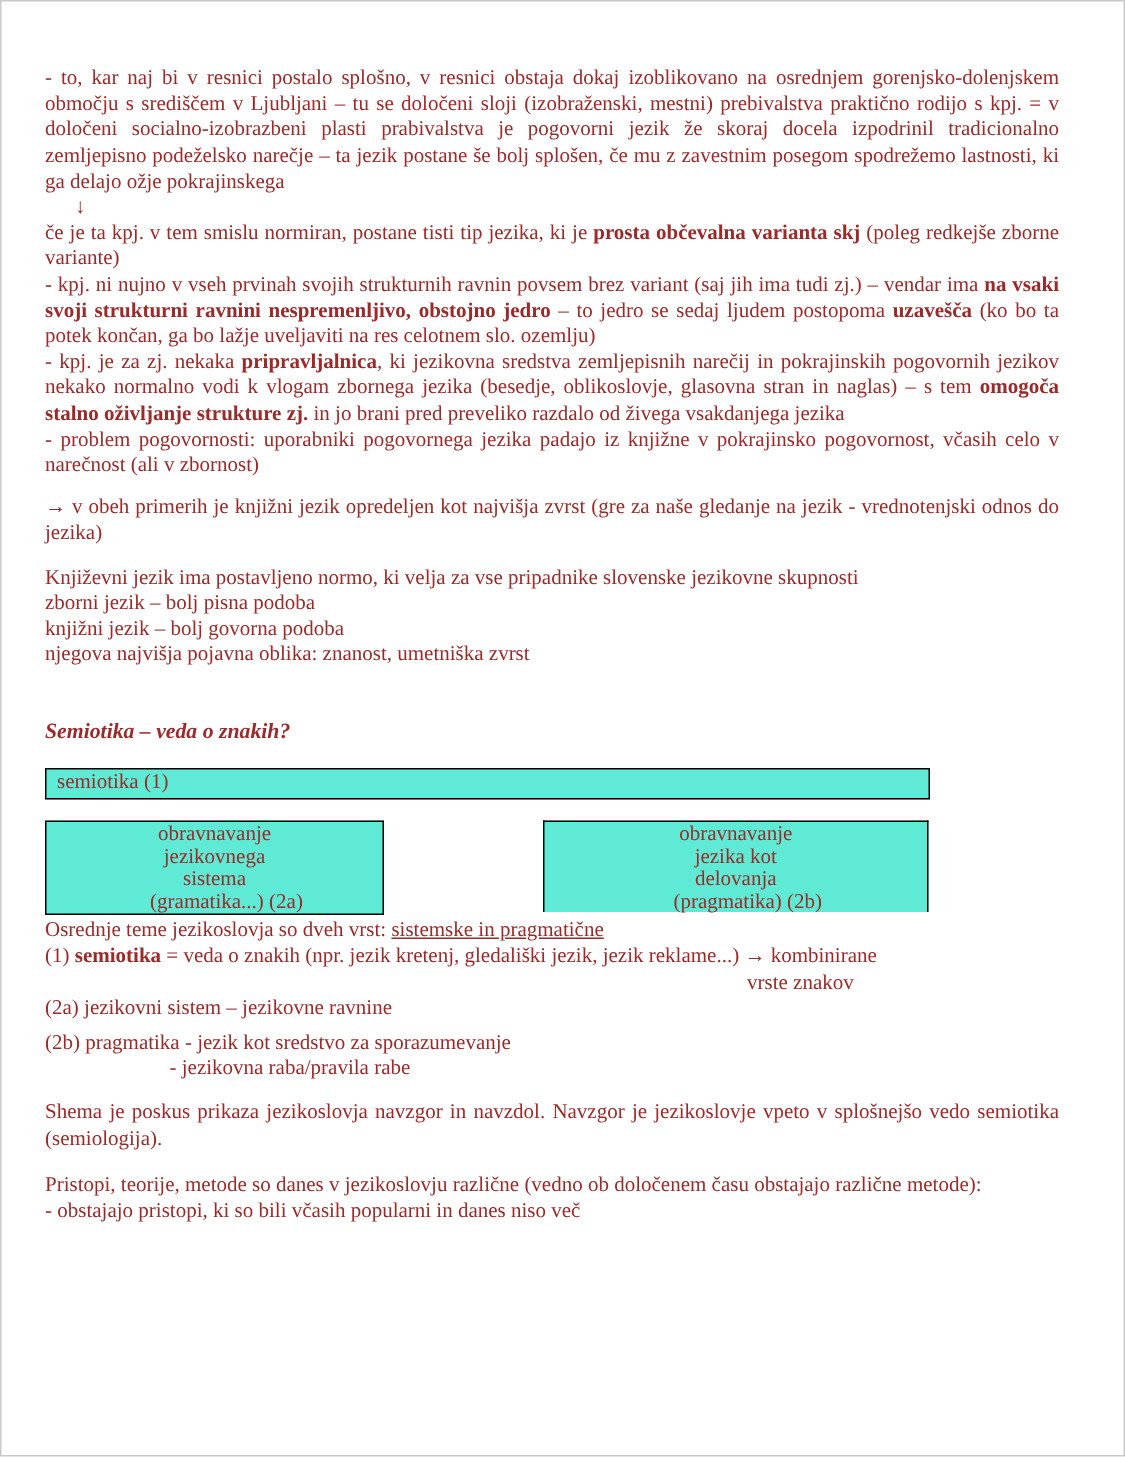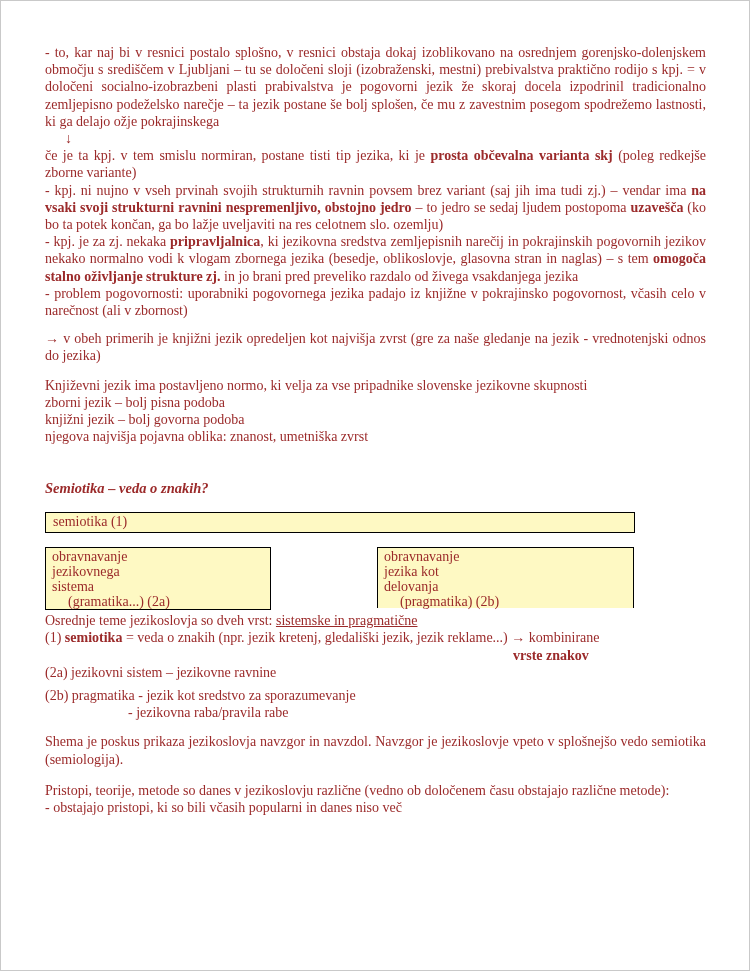--- a/index.html
+++ b/index.html
@@ -8,21 +8,21 @@
     height: 971px;
     background: #ffffff;
     overflow: hidden;
     box-shadow: inset 0 0 0 1px #c9c9c9;
     font-family: "Liberation Serif", "DejaVu Serif", serif;
   }
   .page {
     box-sizing: border-box;
     width: 750px;
     height: 733px;
-    padding: 44px 44px 0 45px;
+    padding: 44px 44px 0 30px;
     color: #9b2a2a;
     font-size: 14px;
     line-height: 17.2px;
   }
   p, h2 { margin: 0; padding: 0; }
   .j { text-align: justify; }
   .b { font-weight: bold; }
   .u { text-decoration: underline; }
   .arrow-line { padding-left: 20px; }
   .mt-half { margin-top: 11px; }
@@ -30,44 +30,45 @@
     margin-top: 35px;
     font-size: 14.5px;
     font-weight: bold;
     font-style: italic;
   }
   
   .diagram { margin-top: 14px; }
   .dbox {
     box-sizing: border-box;
     border: 1.5px solid #000000;
-    background: #fef9c3;
+    background: #5eead4;
   }
   .box-wide {
     width: 590px;
     padding: 1px 7px 2px 7px;
     line-height: 16.5px;
   }
   .boxrow {
     display: flex;
     align-items: flex-start;
     margin-top: 14px;
+    text-align: center;
   }
   .box2a { width: 226px; height: 63px; padding: 2px 6px; line-height: 14.8px; }
   .box2b {
     width: 257px; height: 61px;
     margin-left: 106px;
     padding: 2px 6px; line-height: 14.8px;
     border-bottom: none;
   }
   .dline-ind { padding-left: 16px; }
   .box3 { margin-top: 15px; }
   .osrednje { margin-top: 2px; }
   .sem-block { }
-  .ind-vrste { padding-left: 468px; font-weight: bold; }
+  .ind-vrste { padding-left: 468px; }
   .ind-raba { padding-left: 83px; }
   .mt-6 { margin-top: 6px; }
   .mt-12 { margin-top: 12px; }
   .mt-14 { margin-top: 14px; }
 </style>
 </head>
 <body>
 
 <div class="page">
 

